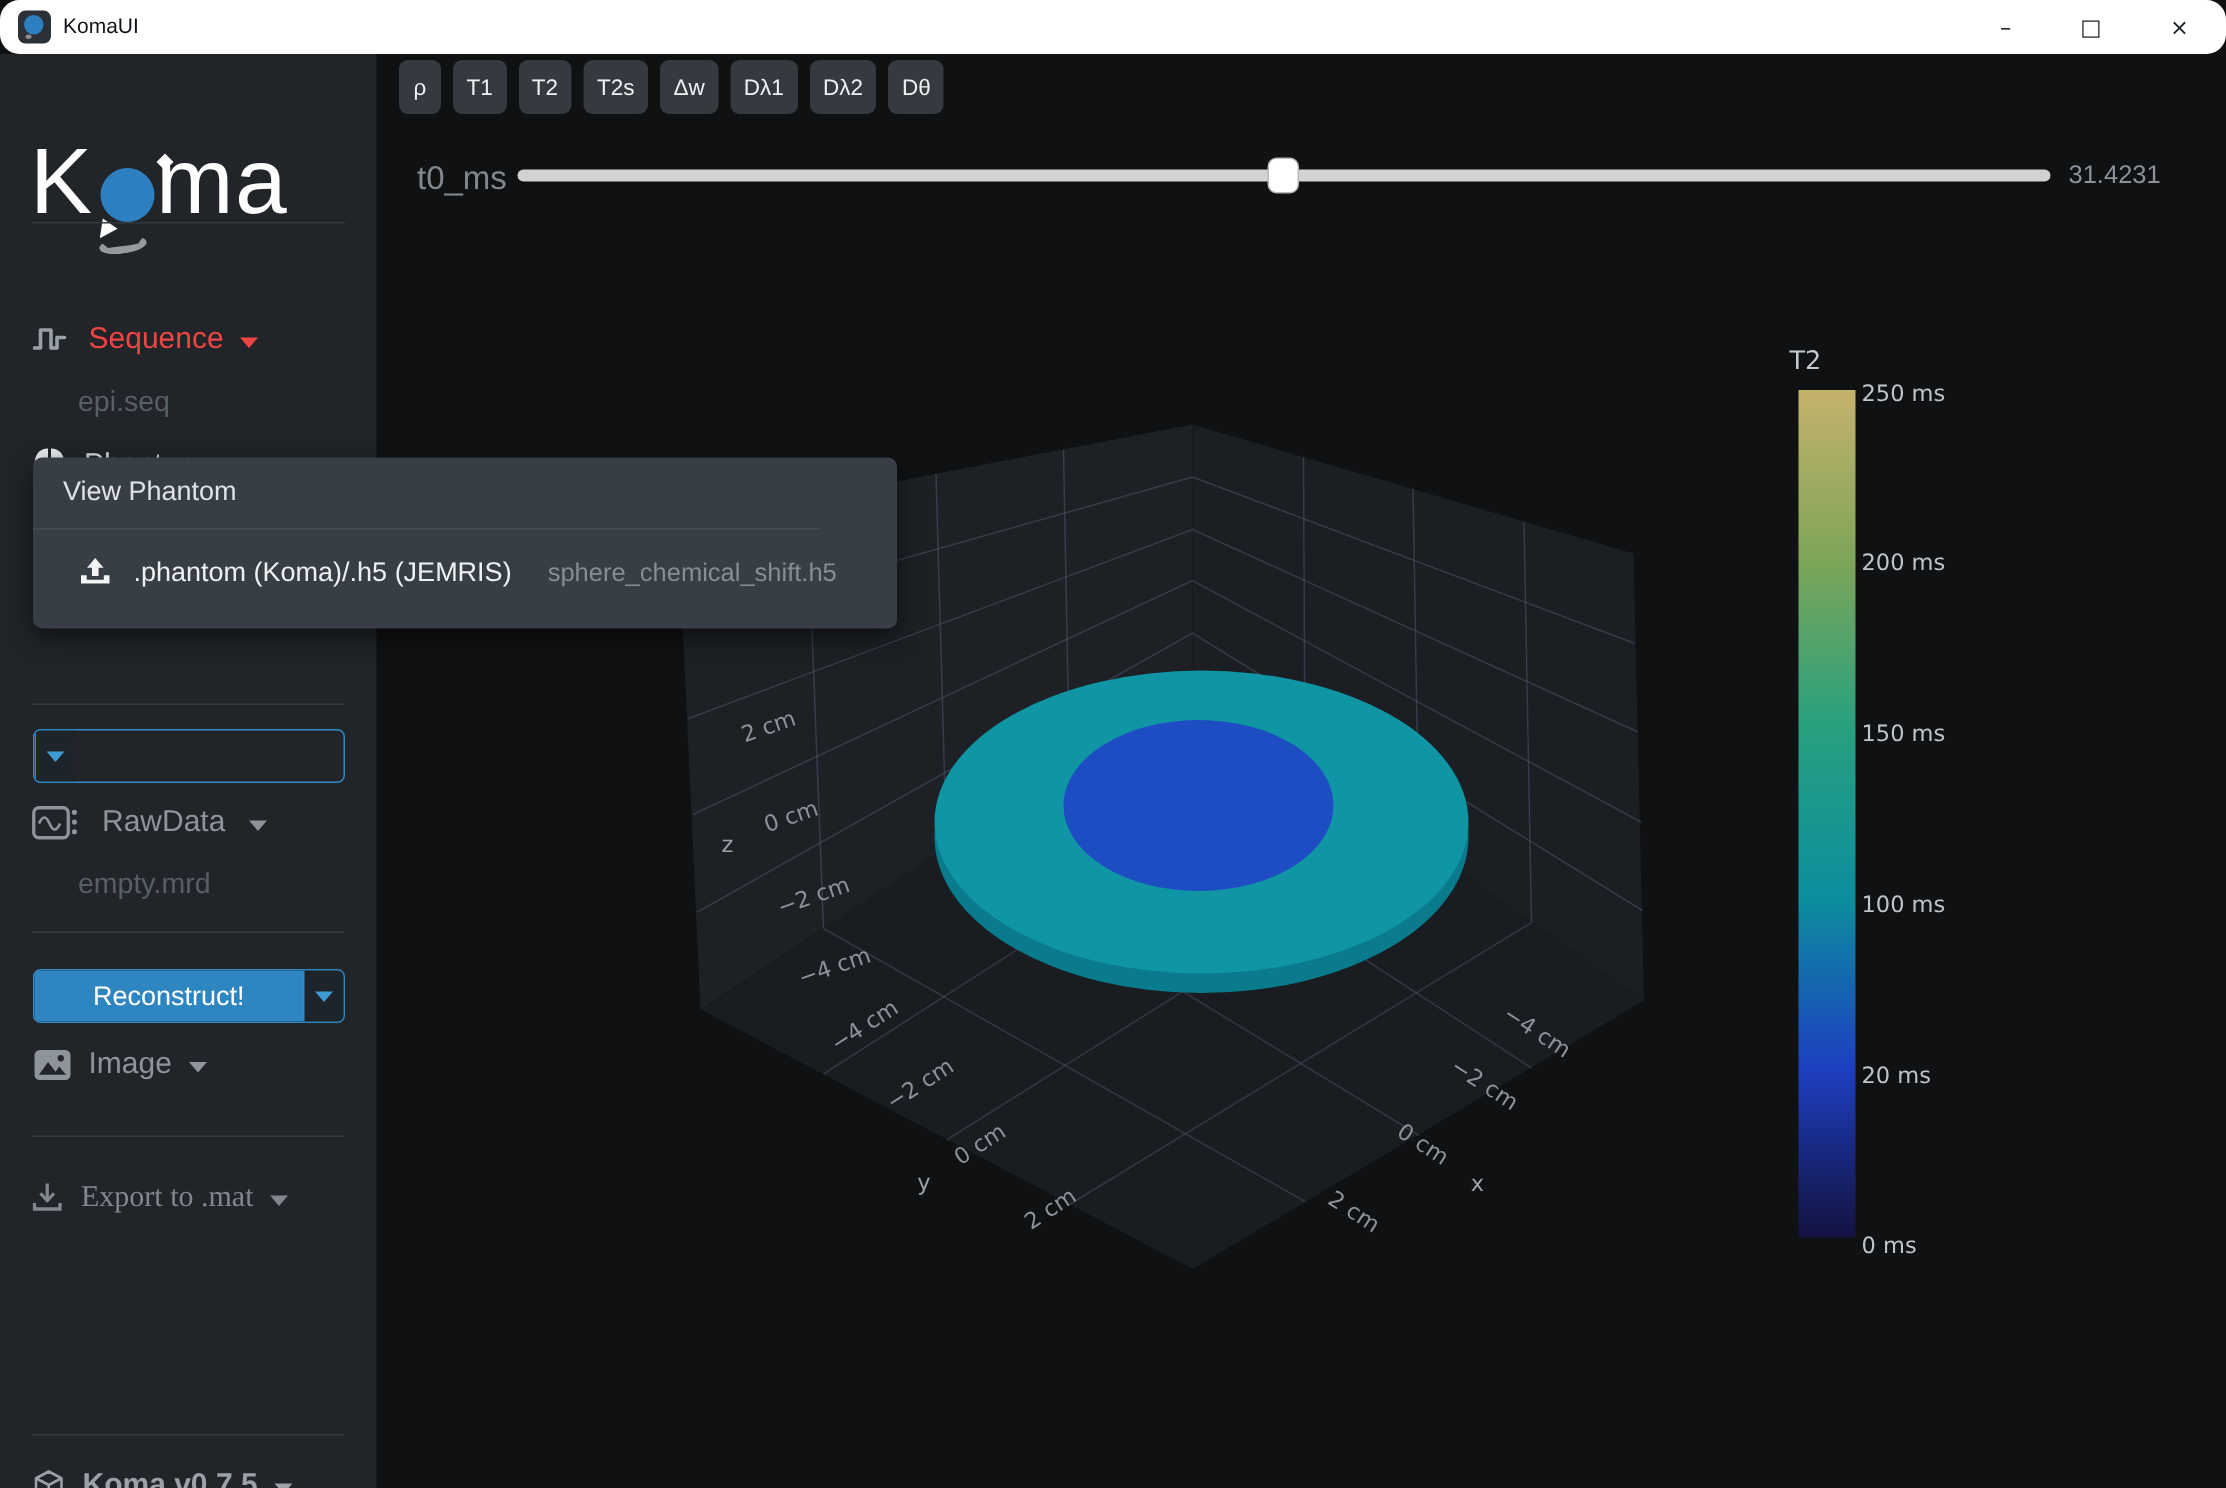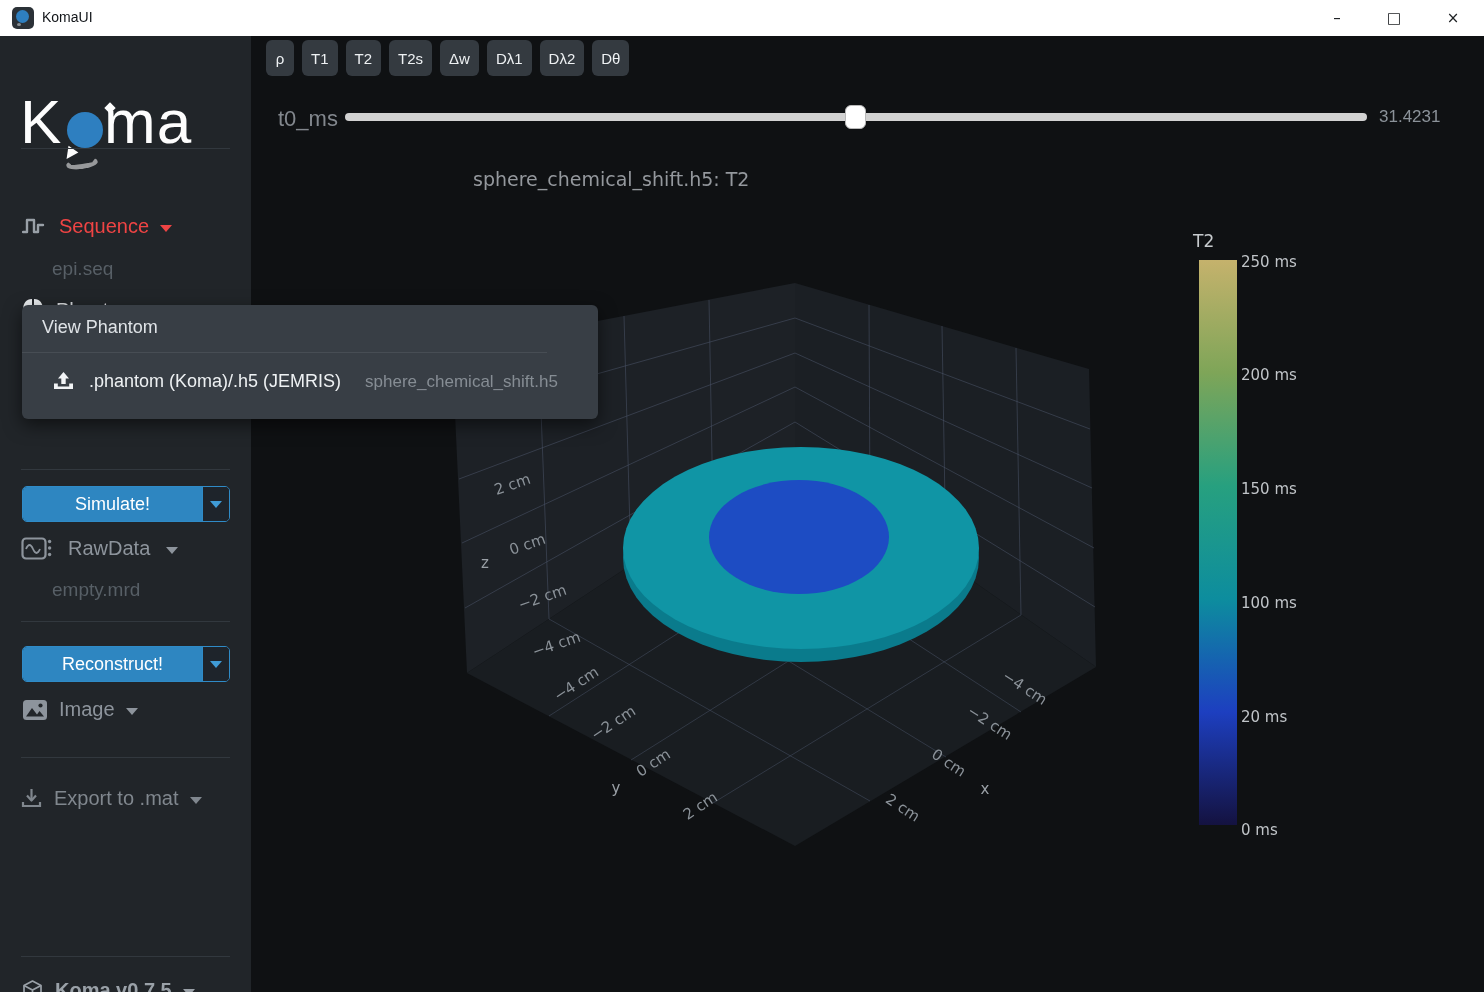--- a/index.html
+++ b/index.html
@@ -2,21 +2,21 @@
 <html><head>
 <meta charset="utf-8">
 <style>
   * { margin:0; padding:0; box-sizing:border-box; }
   html,body { width:1484px; height:992px; background:#0f1113; overflow:hidden;
               font-family:"Liberation Sans", sans-serif; }
   .abs { position:absolute; }
   .app { position:relative; width:1484px; height:992px; background:#0f1113; }
 
   
-  .titlebar { left:0; top:0; width:1484px; height:36px; background:#ffffff; z-index:40; }
+  .titlebar { left:0; top:0; width:1484px; height:36px; background:#ffffff; z-index:40;border-radius:13px; }
   .app-icon { left:12px; top:7px; width:22px; height:22px; border-radius:5px; background:#2b3137; }
   .app-icon .globe { position:absolute; left:4px; top:3px; width:13px; height:13px; border-radius:50%; background:#2e7fc0; }
   .app-icon .spec { position:absolute; left:5px; top:16px; width:4px; height:3px; border-radius:50%; background:#8b8f93; }
   .win-title { left:42px; top:9px; font-size:14px; color:#111418; }
   .win-btn { top:0; width:44px; height:36px; display:flex; align-items:center; justify-content:center;
              font-size:15px; color:#202326; font-family:"DejaVu Sans", sans-serif; cursor:default; }
 
   
   .sidebar { left:0; top:36px; width:251px; height:956px; background:#212529; z-index:5; }
   .logo { left:20px; top:50px; height:80px; color:#fdfdfd; font-size:62px; letter-spacing:1px; }
@@ -110,21 +110,20 @@
         <path d="M11 2 C5 2 2 6.5 2 13 C2 19 6 23.5 11 24.5 Z" fill="#e9ecef"></path>
         <path d="M13 2 C19 2 22 6.5 22 13 C22 19 18 23.5 13 24.5 Z" fill="#e9ecef"></path>
       </svg>
       <span>Phantom</span>
       <span class="caret" style="color:#b6b9bc;"></span>
     </div>
 
     <div class="abs sdiv" style="top:433px;"></div>
 
     <div class="abs action-btn" style="top:450px;">
-      <div class="action-main">Simulate!</div>
       <div class="action-drop">
           <span class="caret" style="margin:0;"></span>
         </div>
     </div>
 
     <div class="abs side-row" style="left:21px; top:500px; color:#8d949c;gap:16px;">
       <svg width="31" height="25" viewBox="0 0 31 25">
         <rect x="1.5" y="2.5" width="23" height="20" rx="3.5" stroke="#8d949c" fill="none" stroke-width="2.2"></rect>
         <path d="M5 13 Q8.5 5 12 13 T19 13" stroke="#8d949c" fill="none" stroke-width="1.8"></path>
         <circle cx="28.6" cy="5.5" r="1.7" fill="#8d949c"></circle>
@@ -150,21 +149,21 @@
         <rect x="1" y="1" width="24" height="20" rx="3.5" fill="#8d949c"></rect>
         <path d="M4 17.5 L10 9 L15 15.5 L17.5 12 L22 17.5 Z" fill="#22262a"></path>
         <circle cx="18.5" cy="6.5" r="2.1" fill="#22262a"></circle>
       </svg>
       <span>Image</span>
       <span class="caret"></span>
     </div>
 
     <div class="abs sdiv" style="top:721px;"></div>
 
-    <div class="abs side-row" style="left:20px; top:751px; color:#80878e;">
+    <div class="abs side-row" style="left:20px; top:751px; color:#80878e;font-family:Liberation Serif, serif;">
       <svg width="23" height="23" viewBox="0 0 23 23">
         <path d="M11.5 2 V12" stroke="#80878e" stroke-width="2.2" fill="none"></path>
         <path d="M7 8.5 L11.5 13.5 L16 8.5" stroke="#80878e" stroke-width="2.2" fill="none" stroke-linejoin="round"></path>
         <path d="M3 15 V19 H20 V15" stroke="#80878e" stroke-width="2.2" fill="none"></path>
       </svg>
       <span>Export to .mat</span>
       <span class="caret"></span>
     </div>
 
     <div class="abs sdiv" style="top:920px;"></div>
@@ -201,21 +200,20 @@
     <div class="param-btn">Dλ1</div>
     <div class="param-btn">Dλ2</div>
     <div class="param-btn">Dθ</div>
   </div>
 
   <div class="abs slider-label">t0_ms</div>
   <div class="abs slider-track"></div>
   <div class="abs slider-thumb"></div>
   <div class="abs slider-value">31.4231</div>
 
-  <div class="abs plot-title">sphere_chemical_shift.h5: T2</div>
 
   <svg class="abs scene" width="800" height="645" viewBox="380 235 800 645">
 
     <polygon points="795,283 452,349 467,673 795,457" fill="#1d2126"></polygon>
     <polygon points="795,283 1089,369 1096,667 795,457" fill="#1b1f24"></polygon>
     <polygon points="795,457 467,673 795,846 1096,667" fill="#191d21"></polygon>
 
     <g stroke="#4a5468" stroke-opacity="0.55" fill="none">
       <polyline points="455,414 795,318 1090,429"></polyline>
       <polyline points="459,479 795,353 1092,488"></polyline>

